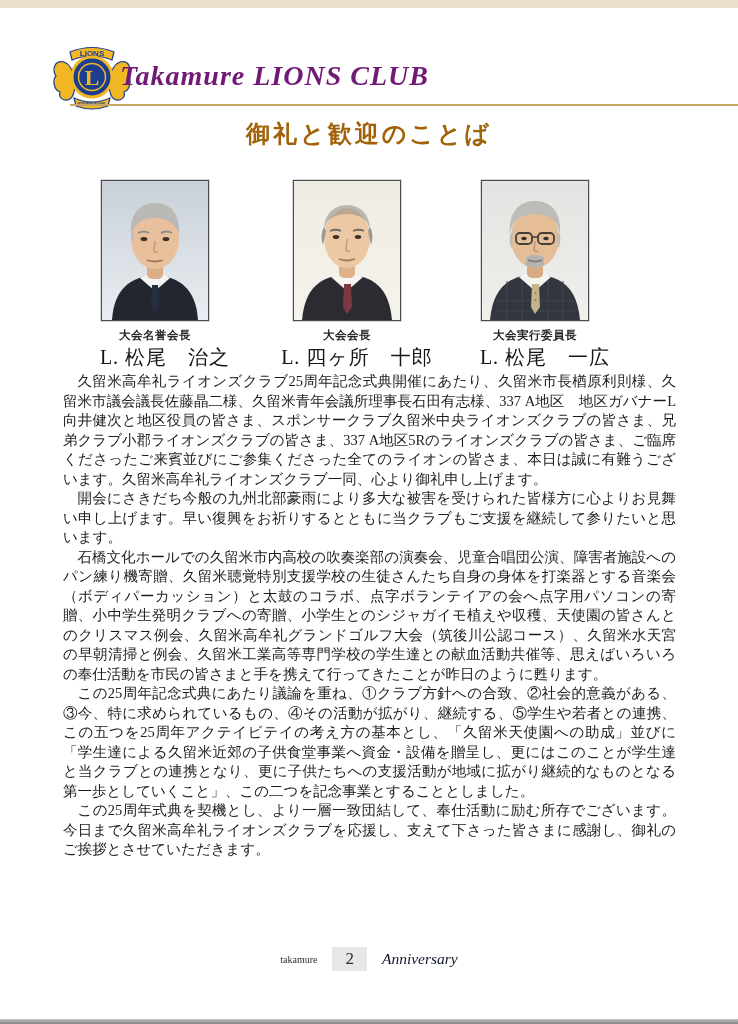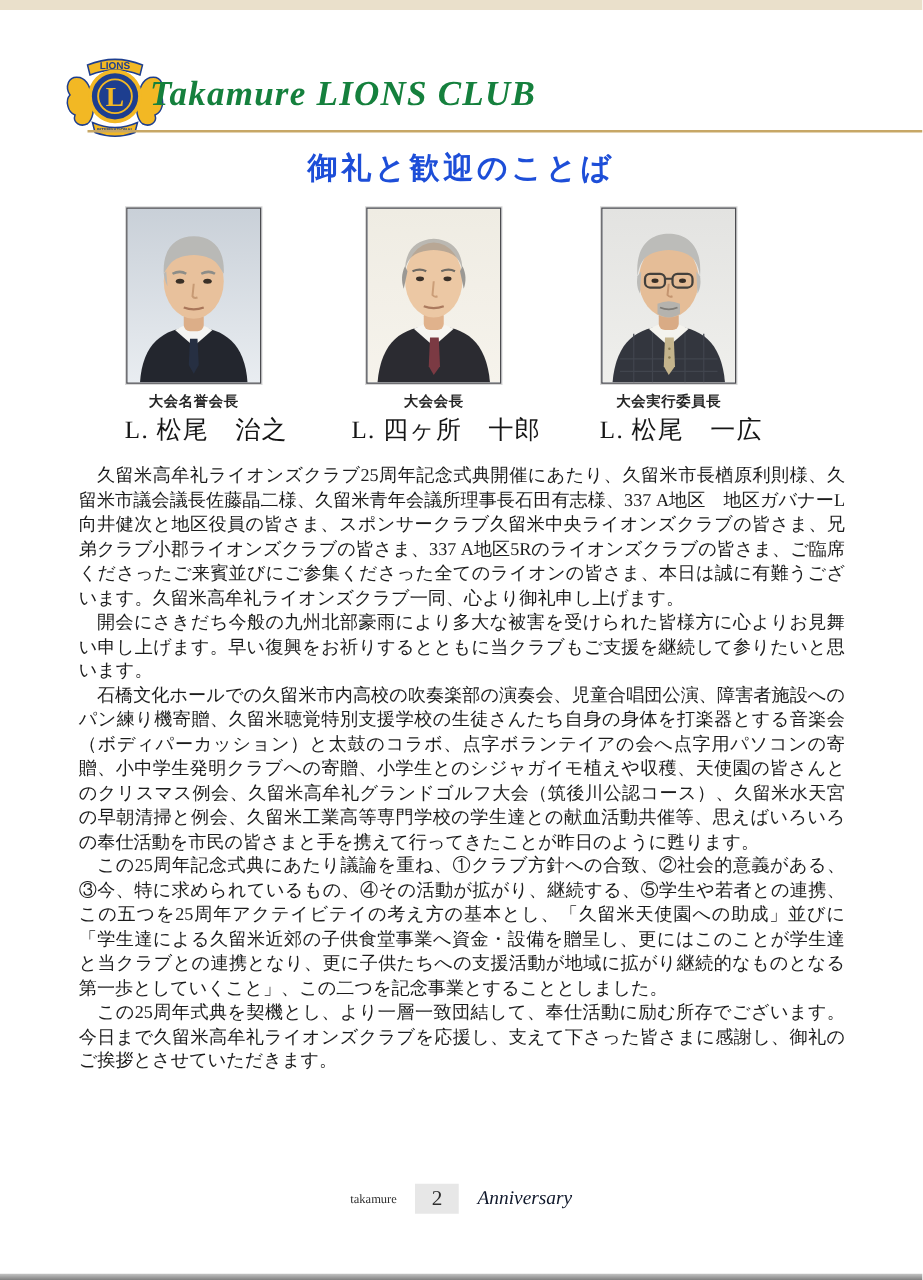--- a/index.html
+++ b/index.html
@@ -12,35 +12,35 @@
   .top-strip{
     position:absolute;top:0;left:0;width:738px;height:8px;
     background:#eae0cb;
   }
   
   .header{position:absolute;top:8px;left:0;width:636px;height:100px;}
   .logo{position:absolute;left:50px;top:34px;width:84px;height:70px;}
   .club-script{
     position:absolute;left:120px;top:52px;
     font-style:italic;font-weight:600;font-size:28px;
-    color:#15803d;letter-spacing:1px;white-space:nowrap;
+    color:#701a75;letter-spacing:1px;white-space:nowrap;
   }
   .header-rule{
     position:absolute;left:70px;top:96px;width:668px;height:2px;
     background:#c7a766;
   }
   
   .page-title{
     position:absolute;top:118px;left:0;width:738px;
     text-align:center;font-size:24px;letter-spacing:3px;
-    color:#1d4ed8;font-weight:600;
+    color:#a16207;font-weight:600;
   }
   
   .officer{
-    position:absolute;top:166px;width:190px;
+    position:absolute;top:180px;width:190px;
     display:flex;flex-direction:column;align-items:center;text-align:center;
   }
   .officer.o1{left:60px;}
   .officer.o2{left:252px;}
   .officer.o3{left:440px;}
   .photo{
     width:106px;height:139px;border:1px solid #4c4c50;
     box-shadow:0 0 0 1px #d8d8d8;background:#dde1e6;overflow:hidden;
   }
   .photo svg{display:block;width:100%;height:100%;}

